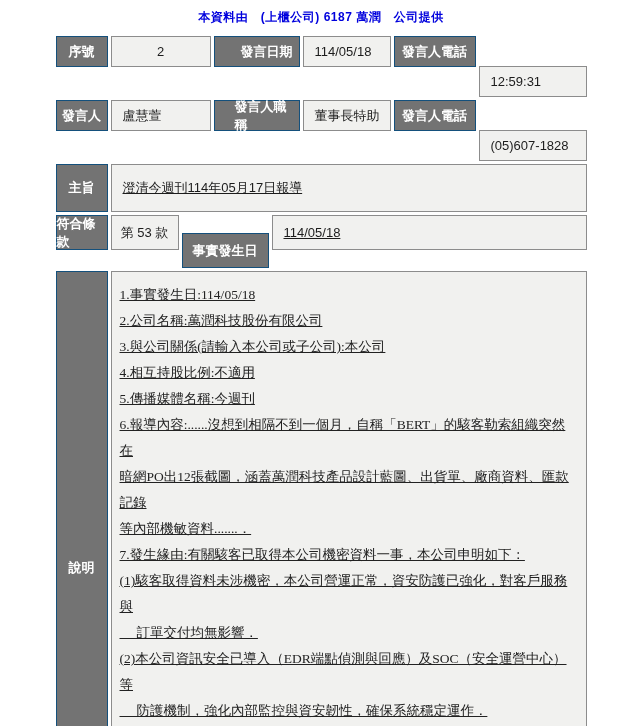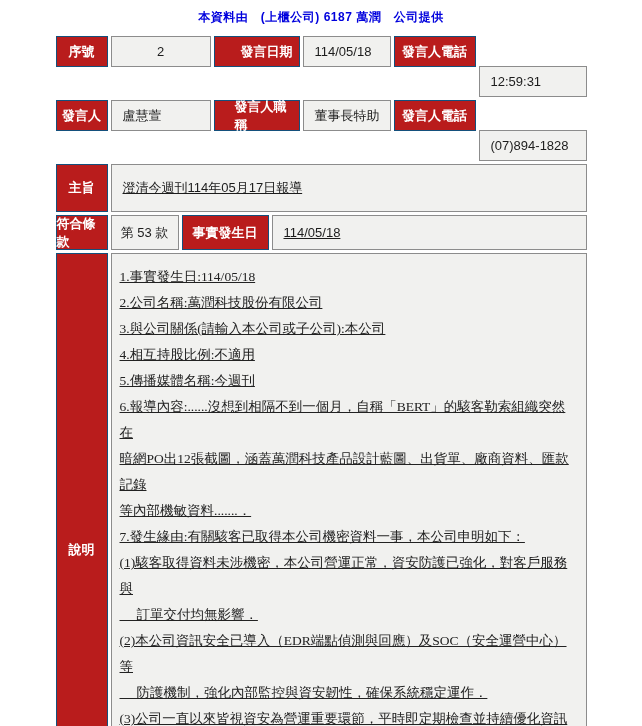--- a/index.html
+++ b/index.html
@@ -22,21 +22,21 @@
     margin-top:10px;
     width:531px;
     display:flex;
     flex-direction:column;
     row-gap:3px;
   }
   .row { display:flex; column-gap:3px; }
 
   .cell { display:flex; align-items:center; }
   .hcell {
-    background:#b91c1c;
+    background:#737373;
     border:1px solid #14507c;
     color:#ffffff;
     font-weight:bold;
     font-size:13px;
     justify-content:center;
     letter-spacing:0px;
   }
   .vcell {
     background:#f1f1ef;
     border:1px solid #8c8c8c;
@@ -47,21 +47,21 @@
   .center { justify-content:center; padding-left:0; }
 
   .c1 { width:52px; flex:none; }
   .c2 { width:100px; flex:none; }
   .c3 { width:86px; flex:none;padding-left:20px; }
   .c4 { width:88px; flex:none; }
   .c5 { width:82px; flex:none; }
   .c6 { width:108px; flex:none;margin-top:30px; }
   .grow { flex:1 1 auto;text-decoration:underline; }
   .r4b { width:68px; flex:none; }
-  .r4c { width:87px; flex:none; }
+  .r4c { width:87px; flex:none;margin-top:18px; }
 
   .h31 { height:31px; }
   .h48 { height:48px; }
   .h35 { height:35px; }
 
   .desc-row { align-items:stretch; }
   .desc-head { min-height:492px; }
   .desc-cell {
     align-items:flex-start;
     padding:10px 8px 10px 8px;
@@ -89,21 +89,21 @@
       <div class="cell hcell c5 h31">發言人電話</div>
       <div class="cell vcell c6 h31">12:59:31</div>
     </div>
 
     <div class="row">
       <div class="cell hcell c1 h31">發言人</div>
       <div class="cell vcell c2 h31">盧慧萱</div>
       <div class="cell hcell c3 h31">發言人職稱</div>
       <div class="cell vcell c4 h31">董事長特助</div>
       <div class="cell hcell c5 h31">發言人電話</div>
-      <div class="cell vcell c6 h31">(07)894-1828</div>
+      <div class="cell vcell c6 h31">(05)607-1828</div>
     </div>
 
     <div class="row">
       <div class="cell hcell c1 h48">主旨</div>
       <div class="cell vcell grow h48">澄清今週刊114年05月17日報導</div>
     </div>
 
     <div class="row">
       <div class="cell hcell c1 h35">符合條款</div>
       <div class="cell vcell r4b h35 center">第 53 款</div>

